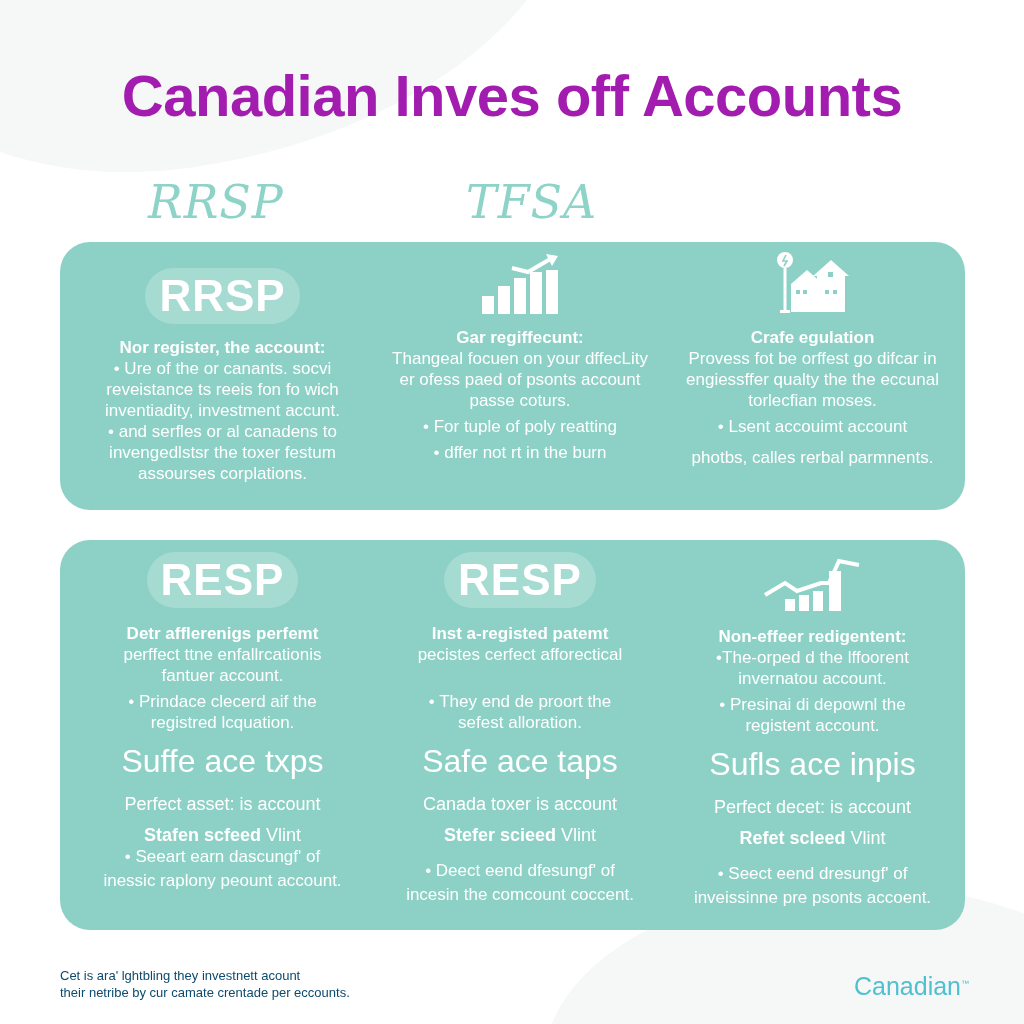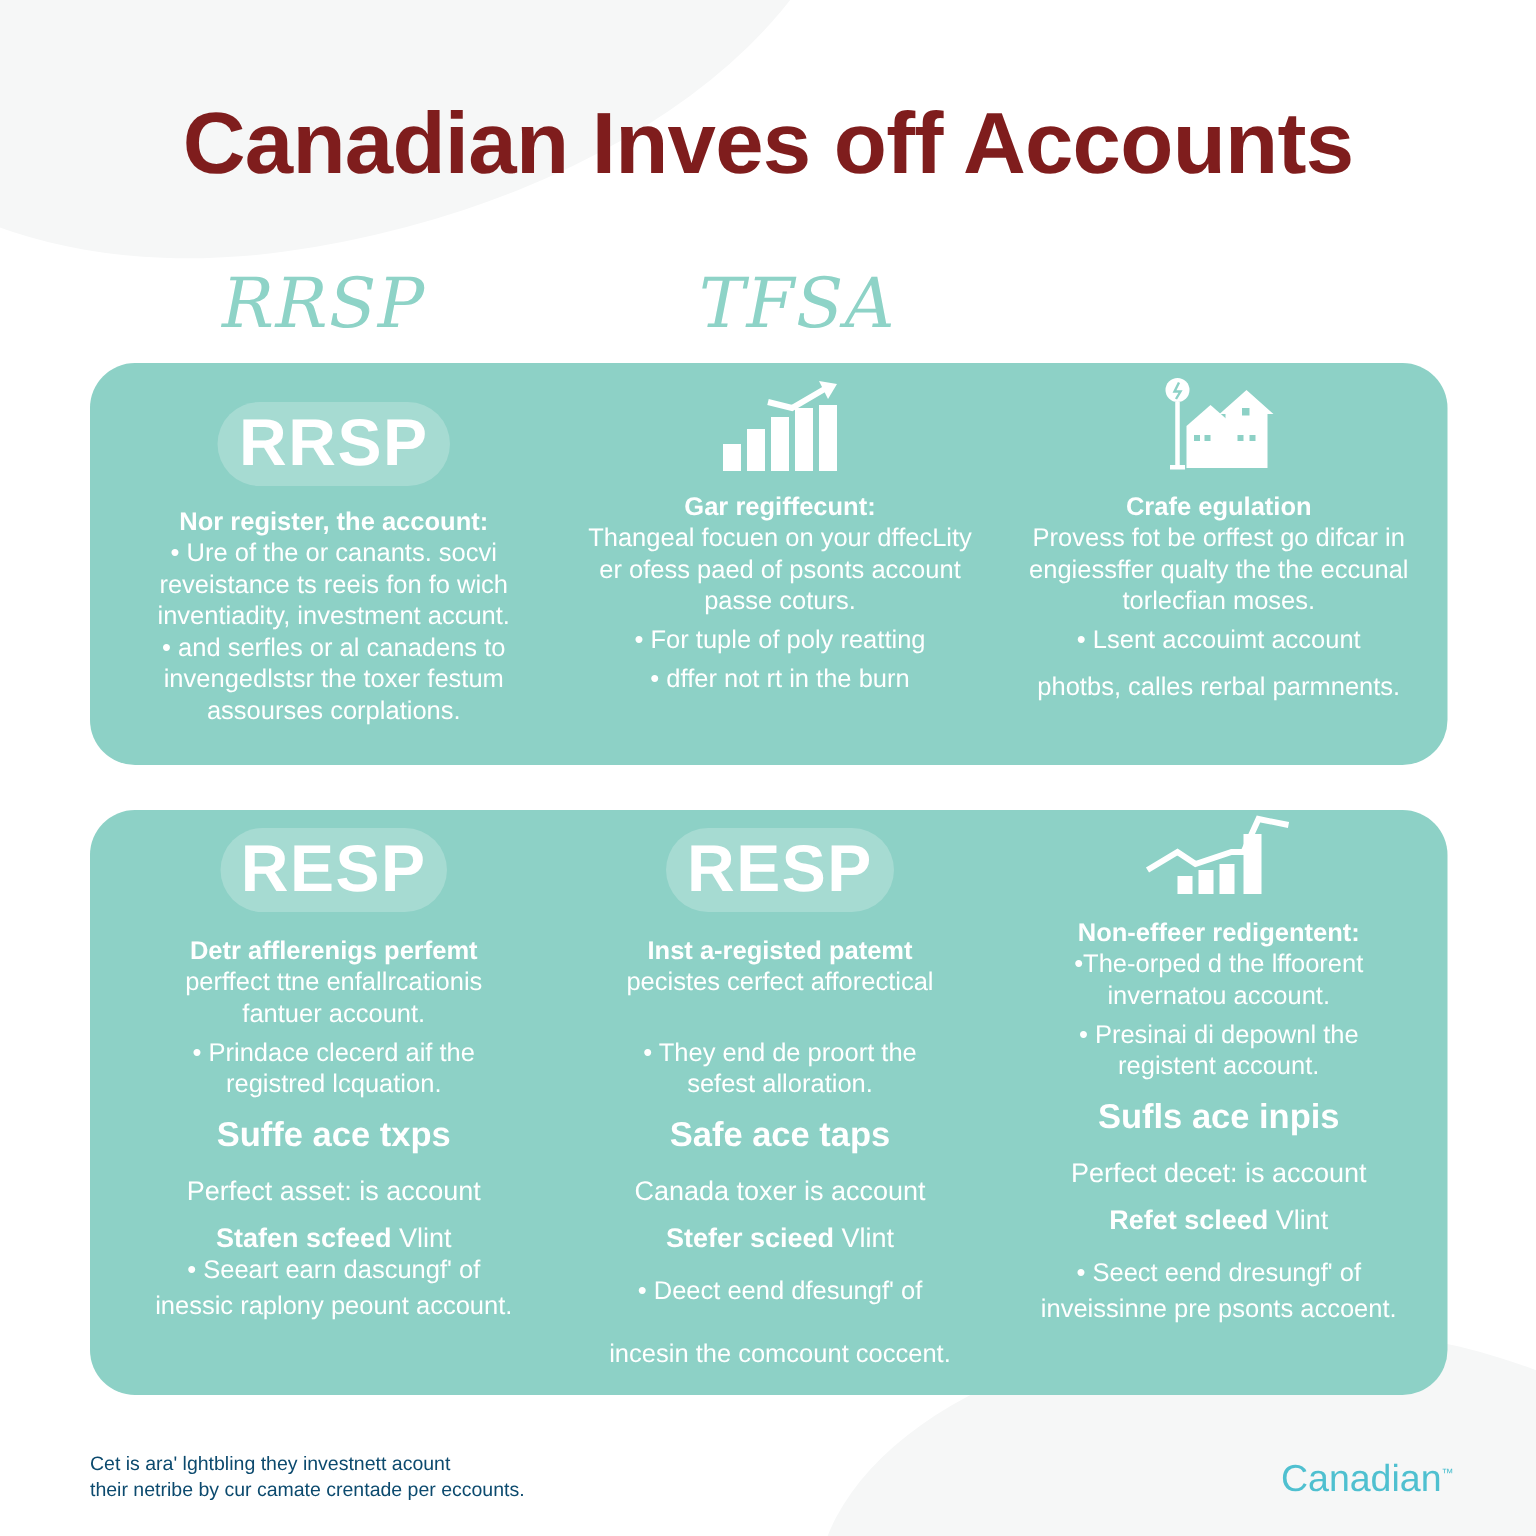--- a/index.html
+++ b/index.html
@@ -10,21 +10,21 @@
       position: absolute; left: -120px; top: -260px; width: 700px; height: 420px;
       background: #f6f7f7; border-radius: 0 0 60% 40%; transform: rotate(-8deg);
     }
     .bg-swoosh-br {
       position: absolute; right: -140px; bottom: -220px; width: 620px; height: 360px;
       background: #f6f7f7; border-radius: 50%;
     }
 
     .title {
       position: absolute; left: 0; top: 62px; width: 1024px; text-align: center;
-      font-size: 58px; font-weight: 700; color: #7f1d1d; letter-spacing: -0.5px;
+      font-size: 58px; font-weight: 700; color: #a21caf; letter-spacing: -0.5px;
       font-family: "Liberation Sans", sans-serif;
     }
 
     .subheads { position: absolute; top: 175px; left: 0; width: 1024px; height: 56px; }
     .subhead-script {
       position: absolute; top: 0; font-family: "DejaVu Serif", serif; font-style: italic;
       font-size: 46px; color: #8ed3c7; letter-spacing: 1px;
     }
     .subhead-plain {
       position: absolute; top: 12px; left: 690px; font-size: 20px; color: #3d4448;
@@ -45,21 +45,21 @@
 
     .pill {
       display: inline-block; padding: 2px 14px; border-radius: 30px;
       background: rgba(255,255,255,0.22); font-size: 44px; font-weight: 700;
       letter-spacing: 1px; line-height: 52px;
     }
     .icon-wrap { height: 58px; display: flex; justify-content: center; align-items: flex-end; }
     .heading { font-size: 17px; font-weight: 700; margin-top: 14px; }
     .body-line { font-size: 17px; line-height: 21px; }
     .gap { height: 5px; }
-    .big-heading { font-size: 23px; font-weight: 700; }
+    .big-heading { font-size: 32px; font-weight: 400; }
     .mid-line { font-size: 18px; }
     .mid-bold { font-size: 18px; }
     .mid-bold b { font-weight: 700; }
 
     .footer-note {
       position: absolute; left: 60px; top: 967px; font-size: 13px; color: #0c4a6e;
       line-height: 17px;
     }
     .brand {
       position: absolute; right: 55px; top: 972px; font-size: 25px; color: #4fc0d0;
@@ -162,24 +162,24 @@
     <div class="heading" style="margin-top:16px">Inst a-registed patemt</div>
     <div class="body-line">pecistes cerfect afforectical</div>
     <div class="body-line" style="height:21px"></div>
     <div class="gap"></div>
     <div class="body-line">• They end de proort the</div>
     <div class="body-line">sefest alloration.</div>
     <div class="big-heading" style="margin-top:10px">Safe ace taps</div>
     <div class="mid-line" style="margin-top:14px">Canada toxer is account</div>
     <div class="mid-bold" style="margin-top:10px"><b>Stefer scieed</b> <span>Vlint</span></div>
     <div class="body-line" style="margin-top:14px">• Deect eend dfesungf' of</div>
-    <div class="body-line" style="margin-top:21px">incesin the comcount coccent.</div>
-  </div>
-
-  <div class="col c3" style="top:0">
+    <div class="body-line" style="margin-top:3px">incesin the comcount coccent.</div>
+  </div>
+
+  <div class="col c3" style="top:15px">
     <div class="icon-wrap">
       <svg width="100" height="56" viewBox="0 0 100 56">
         <rect x="22" y="42" width="10" height="12" fill="#fff"></rect>
         <rect x="36" y="38" width="10" height="16" fill="#fff"></rect>
         <rect x="50" y="34" width="10" height="20" fill="#fff"></rect>
         <rect x="66" y="14" width="12" height="40" fill="#fff"></rect>
         <polyline points="2,38 22,26 34,34 58,26 66,26 76,4 96,8" fill="none" stroke="#fff" stroke-width="4"></polyline>
       </svg>
     </div>
     <div class="heading">Non-effeer redigentent:</div>

